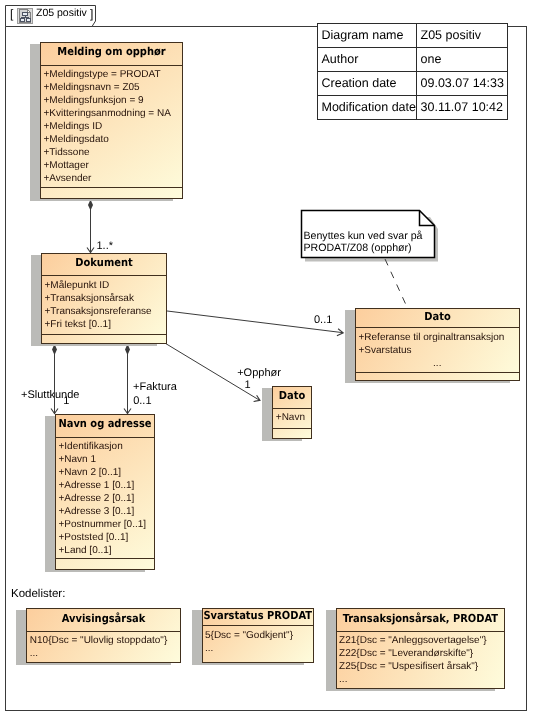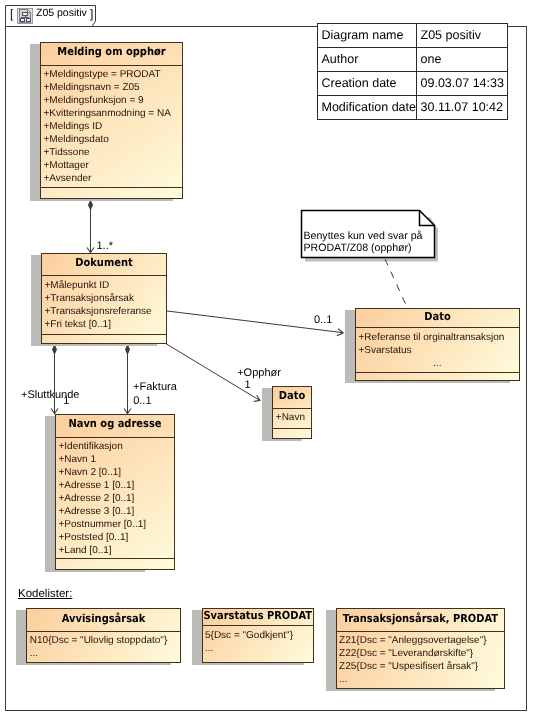--- a/index.html
+++ b/index.html
@@ -165,21 +165,21 @@
       </div>
       <div class="abs shadow" style="left: 262.3px; top: 388.2px; width: 39.5px; height: 53.2px;"></div>
       <div class="abs cls vbox" style="left: 260.3px; top: 386.2px; width: 39.5px; height: 53.2px; --ga: 150deg;">
         <div class="hdr" style="height: 21.4px;">Dato</div>
         <div class="body" style="height: 20.1px;">
           <div>+Navn</div>
         </div>
         <div class="foot" style="height: 9.7px;"></div>
       </div>
       <div class="abs shadow" style="left: 45px; top: 416px; width: 100px; height: 156px;"></div>
-      <div class="abs cls vbox" style="left: 43px; top: 414px; width: 120px; height: 156px; --ga: 146deg;">
+      <div class="abs cls vbox" style="left: 43px; top: 414px; width: 100px; height: 156px; --ga: 146deg;">
         <div class="hdr" style="height: 22.5px;">Navn og adresse</div>
         <div class="body" style="height: 121.5px;">
           <div>+Identifikasjon</div>
           <div>+Navn 1</div>
           <div>+Navn 2 [0..1]</div>
           <div>+Adresse 1 [0..1]</div>
           <div>+Adresse 2 [0..1]</div>
           <div>+Adresse 3 [0..1]</div>
           <div>+Postnummer [0..1]</div>
           <div>+Poststed [0..1]</div>
@@ -204,21 +204,21 @@
       <div class="abs lbl" style="left: 96.5px; top: 241px;">1..*</div>
       <div class="abs lbl" style="left: 314px; top: 314.5px;">0..1</div>
       <div class="abs lbl" style="left: 237.2px; top: 367.7px;">+Opphør</div>
       <div class="abs lbl" style="left: 244.4px; top: 380.2px;">1</div>
       <div class="abs lbl" style="left: 21px; top: 390px; text-align: center;">+Sluttkunde</div>
       <div class="abs lbl" style="left: 63.2px; top: 395.5px;">1</div>
       <div class="abs lbl" style="left: 133.1px; top: 382.1px;">+Faktura</div>
       <div class="abs lbl" style="left: 133.2px; top: 395.9px;">0..1</div>
     </div>
 
-  <div class="abs" id="kode-caption" style="left:18px;top:588px;font-size:11.5px;color:#000;line-height:12px;text-decoration:underline;">Kodelister:</div>
+  <div class="abs" id="kode-caption" style="left:11px;top:588px;font-size:11.5px;color:#000;line-height:12px;">Kodelister:</div>
   <div class="abs" id="kode-boxes">
       <div class="abs shadow" style="left: 16.3px; top: 610.4px; width: 154.5px; height: 54.5px;"></div>
       <div class="abs cls vbox" style="left: 14.3px; top: 608.4px; width: 154.5px; height: 54.5px; --ga: 126deg;">
         <div class="hdr" style="height: 22.5px;">Avvisingsårsak</div>
         <div class="body" style="height: 31px; border-bottom: none;">
           <div>N10{Dsc = "Ulovlig stoppdato"}</div>
           <div>...</div>
         </div>
       </div>
       <div class="abs shadow" style="left: 191.5px; top: 610.4px; width: 112.5px; height: 54.5px;"></div>

